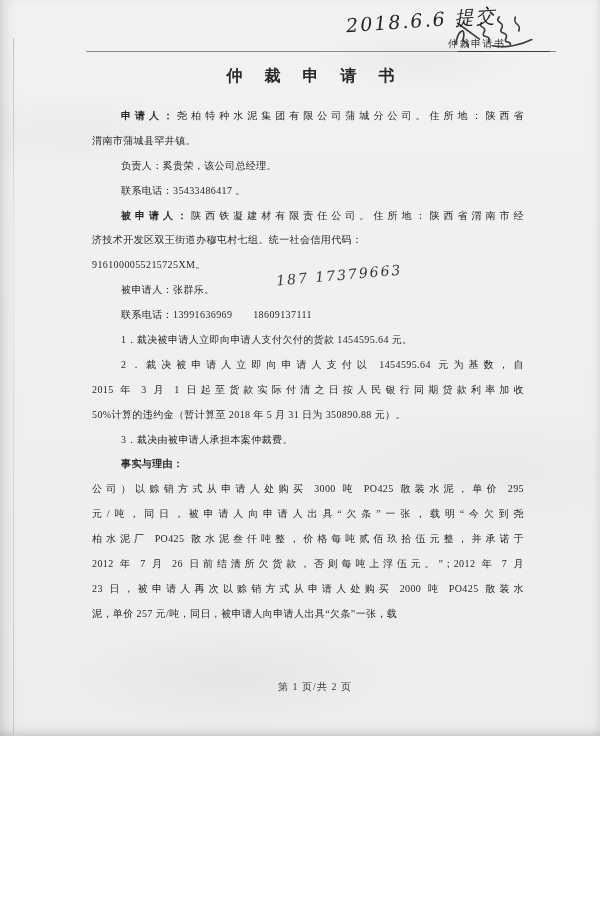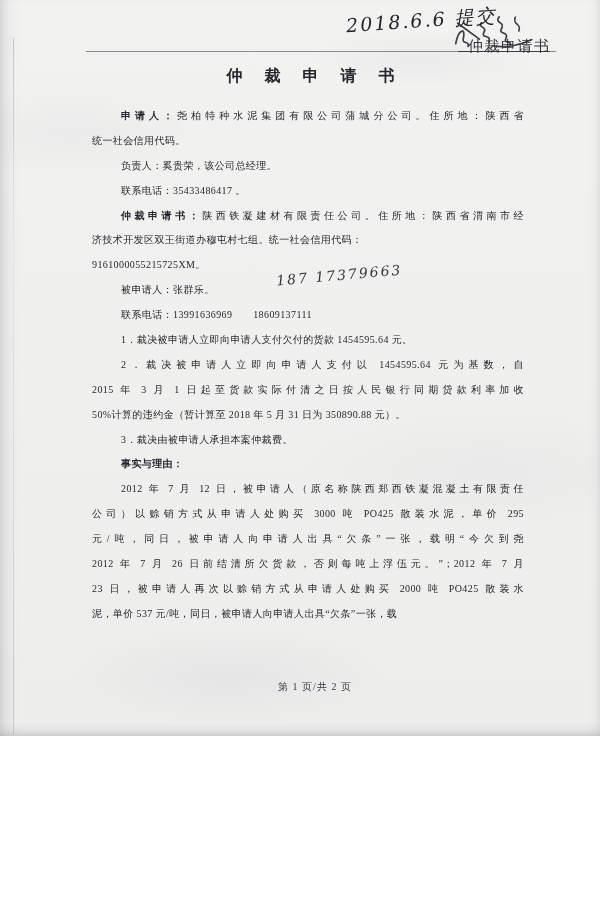--- a/index.html
+++ b/index.html
@@ -48,22 +48,22 @@
     font-size:19px;letter-spacing:2px;
     transform:rotate(-4deg);
   }
   .hw-phone{
     position:absolute;left:276px;top:267px;
     font-size:14px;letter-spacing:2px;
     transform:rotate(-5deg);opacity:.9;
   }
   .hw-sign{position:absolute;left:449px;top:13px;transform:rotate(-6deg);}
   .stamp-label{
-    position:absolute;left:468px;top:37px;
-    font-size:15px;letter-spacing:1.5px;color:#35353f;
+    position:absolute;left:448px;top:37px;
+    font-size:10px;letter-spacing:1.5px;color:#35353f;
     font-family:"Liberation Sans","DejaVu Sans",sans-serif;
   }
 
   
   .doc-title{
     position:absolute;left:0;top:66px;width:630px;
     text-align:center;font-size:16px;font-weight:bold;
     letter-spacing:9px;color:var(--ink);
   }
   .doc-body{
@@ -106,39 +106,39 @@
     <div class="stamp-label">仲裁申请书</div>
 
     <div class="fold-line">
         <span class="darker"></span>
       </div>
 
     <div class="doc-title">仲 裁 申 请 书</div>
 
     <div class="doc-body">
         <div class="line justify indent"><span class="seg bold">申请人：</span><span class="seg">尧柏特种水泥集团有限公司蒲城分公司。住所地：陕西省</span></div>
-        <div class="line"><span class="seg">统一社会信用代码。</span></div>
+        <div class="line"><span class="seg">渭南市蒲城县罕井镇。</span></div>
         <div class="line indent"><span class="seg">负责人：奚贵荣，该公司总经理。</span></div>
         <div class="line indent"><span class="seg">联系电话：35433486417 。</span></div>
-        <div class="line justify indent"><span class="seg bold">仲裁申请书：</span><span class="seg">陕西铁凝建材有限责任公司。住所地：陕西省渭南市经</span></div>
+        <div class="line justify indent"><span class="seg bold">被申请人：</span><span class="seg">陕西铁凝建材有限责任公司。住所地：陕西省渭南市经</span></div>
         <div class="line"><span class="seg">济技术开发区双王街道办穆屯村七组。统一社会信用代码：</span></div>
         <div class="line"><span class="seg">9161000055215725XM。</span></div>
         <div class="line indent"><span class="seg">被申请人：张群乐。</span></div>
         <div class="line indent"><span class="seg">联系电话：13991636969　　18609137111</span></div>
         <div class="line indent"><span class="seg">1．裁决被申请人立即向申请人支付欠付的货款 1454595.64 元。</span></div>
         <div class="line justify indent"><span class="seg">2．裁决被申请人立即向申请人支付以 1454595.64 元为基数，自</span></div>
         <div class="line justify"><span class="seg">2015 年 3 月 1 日起至货款实际付清之日按人民银行同期贷款利率加收</span></div>
         <div class="line"><span class="seg">50%计算的违约金（暂计算至 2018 年 5 月 31 日为 350890.88 元）。</span></div>
         <div class="line indent"><span class="seg">3．裁决由被申请人承担本案仲裁费。</span></div>
         <div class="line indent"><span class="seg bold">事实与理由：</span></div>
-        <div class="line justify indent"><span class="seg">2012 年 7 月 12 日，被申请人（原名称陕西郑西铁凝混凝土有限责任</span></div>
         <div class="line justify"><span class="seg">公司）以赊销方式从申请人处购买 3000 吨 PO425 散装水泥，单价 295</span></div>
         <div class="line justify"><span class="seg">元/吨，同日，被申请人向申请人出具“欠条”一张，载明“今欠到尧</span></div>
+        <div class="line justify"><span class="seg">柏水泥厂 PO425 散水泥叁仟吨整，价格每吨贰佰玖拾伍元整，并承诺于</span></div>
         <div class="line justify"><span class="seg">2012 年 7 月 26 日前结清所欠货款，否则每吨上浮伍元。”；2012 年 7 月</span></div>
         <div class="line justify"><span class="seg">23 日，被申请人再次以赊销方式从申请人处购买 2000 吨 PO425 散装水</span></div>
-        <div class="line"><span class="seg">泥，单价 537 元/吨，同日，被申请人向申请人出具“欠条”一张，载</span></div>
+        <div class="line"><span class="seg">泥，单价 257 元/吨，同日，被申请人向申请人出具“欠条”一张，载</span></div>
       </div>
 
     <div class="hw hw-phone">187 17379663</div>
 
     <div class="footer">第 1 页/共 2 页</div>
   </div>
 </div>
 
 </body></html>

